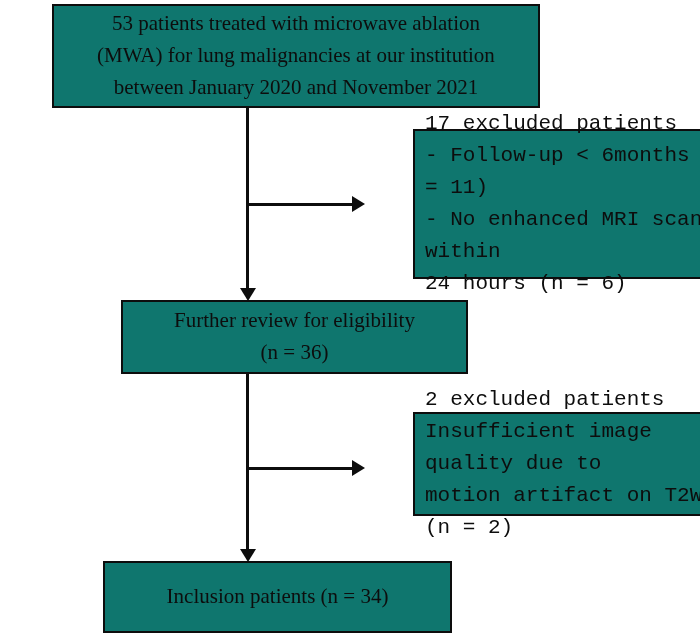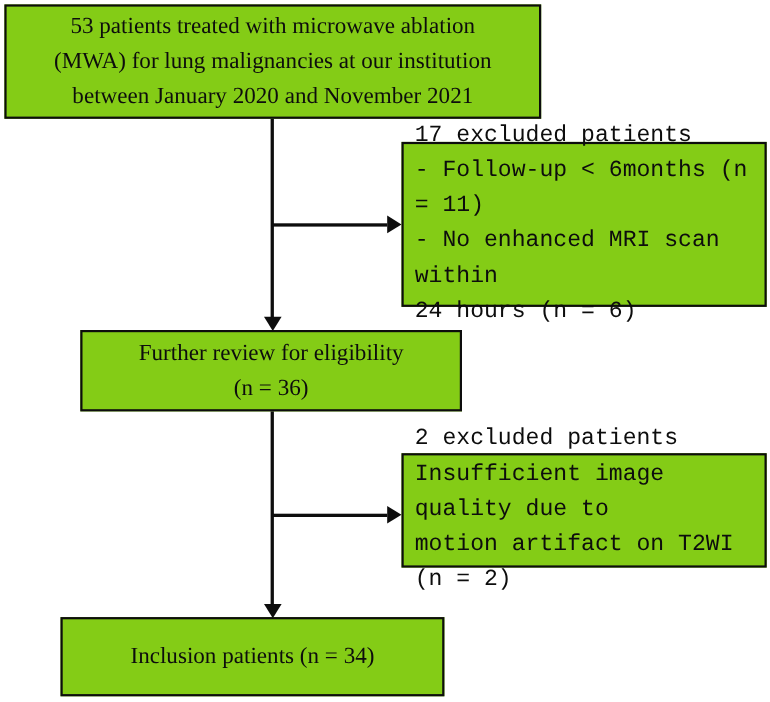--- a/index.html
+++ b/index.html
@@ -12,26 +12,27 @@
     width: 700px;
     height: 638px;
     background: #ffffff;
     font-family: "Liberation Serif", "DejaVu Serif", serif;
     color: #0d0d0d;
   }
   .fc-box {
     position: absolute;
     box-sizing: border-box;
     border: 2px solid #0d0d0d;
-    background: #84cc16;
+    background: #0f766e;
     display: flex;
     align-items: center;
     font-size: 21px;
     line-height: 1.52;
     white-space: pre-line;
+    margin-left: 48px;
   }
   .fc-box.centered {
     justify-content: center;
     text-align: center;
   }
   .fc-box.lefted {
     justify-content: flex-start;
     text-align: left;
     padding-left: 10px;
     padding-right: 6px;

